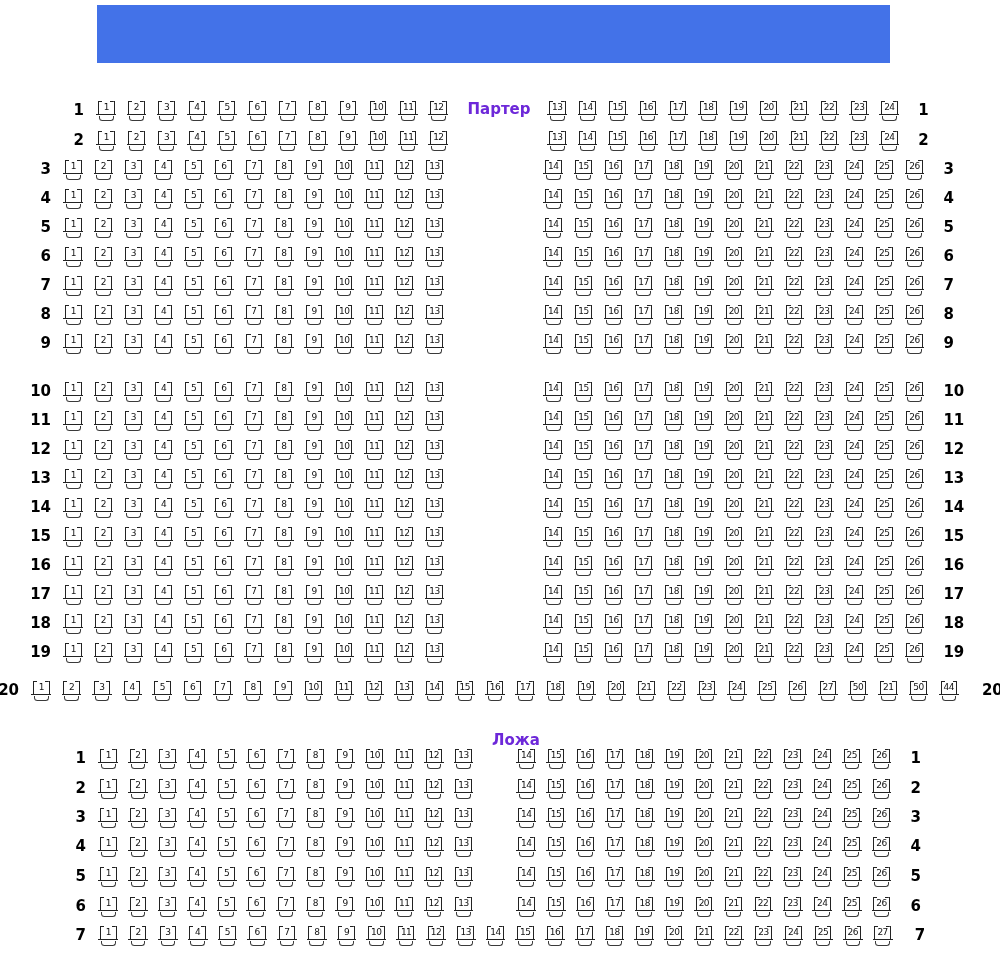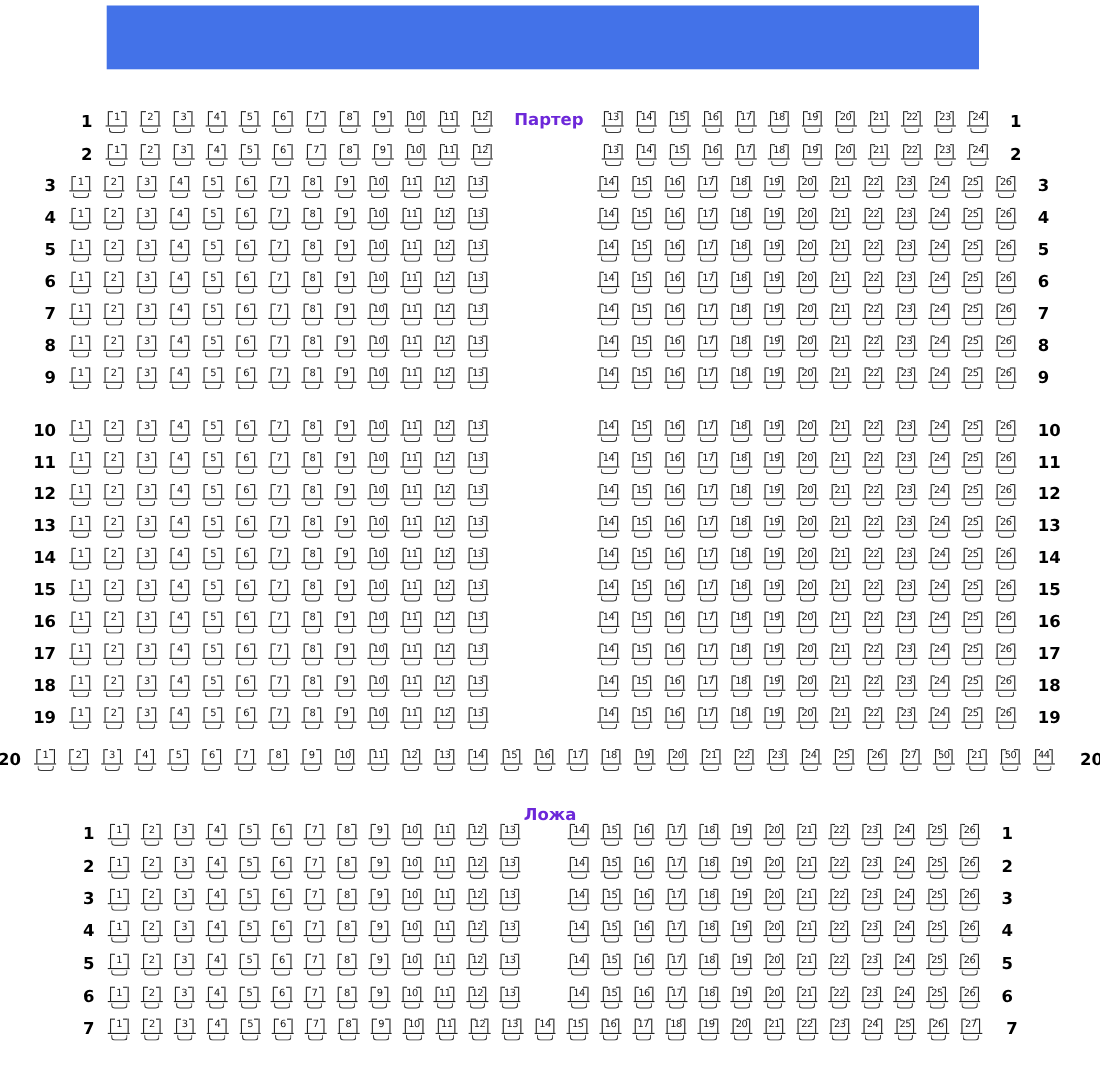--- a/index.html
+++ b/index.html
@@ -668,21 +668,21 @@
           <div class="seat">26</div>
           <div class="seat">27</div>
           <div class="seat">50</div>
           <div class="seat">21</div>
           <div class="seat">50</div>
           <div class="seat">44</div>
         </div>
         <div class="rowlabel right" style="left: 981.9px; width: 34px; top: 681px;">20</div>
       </div>
       <div class="section">
-        <div class="sec-title" style="left: 500px; top: 740px; text-align: right;">Ложа</div>
+        <div class="sec-title" style="left: 516px; top: 740px; text-align: right;">Ложа</div>
         <div class="rowlabel left" style="left: 52px; width: 34px; top: 749px;">1</div>
         <div class="block" style="left: 100px; top: 749px; gap: 13px;">
           <div class="seat">1</div>
           <div class="seat">2</div>
           <div class="seat">3</div>
           <div class="seat">4</div>
           <div class="seat">5</div>
           <div class="seat">6</div>
           <div class="seat">7</div>
           <div class="seat">8</div>

